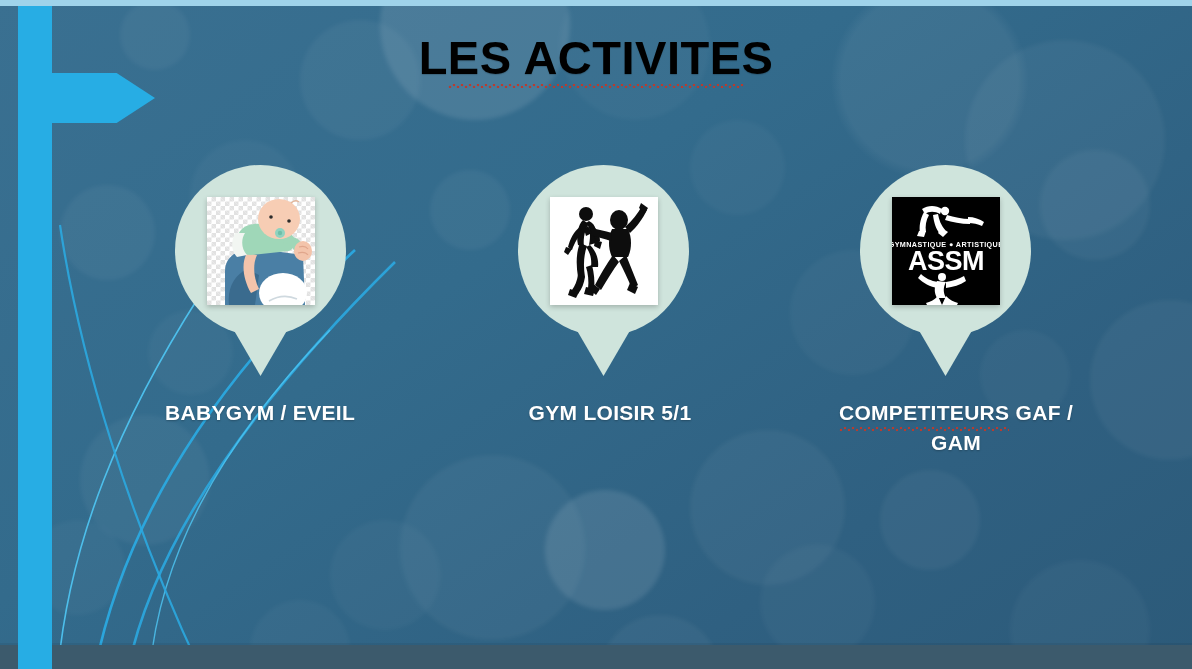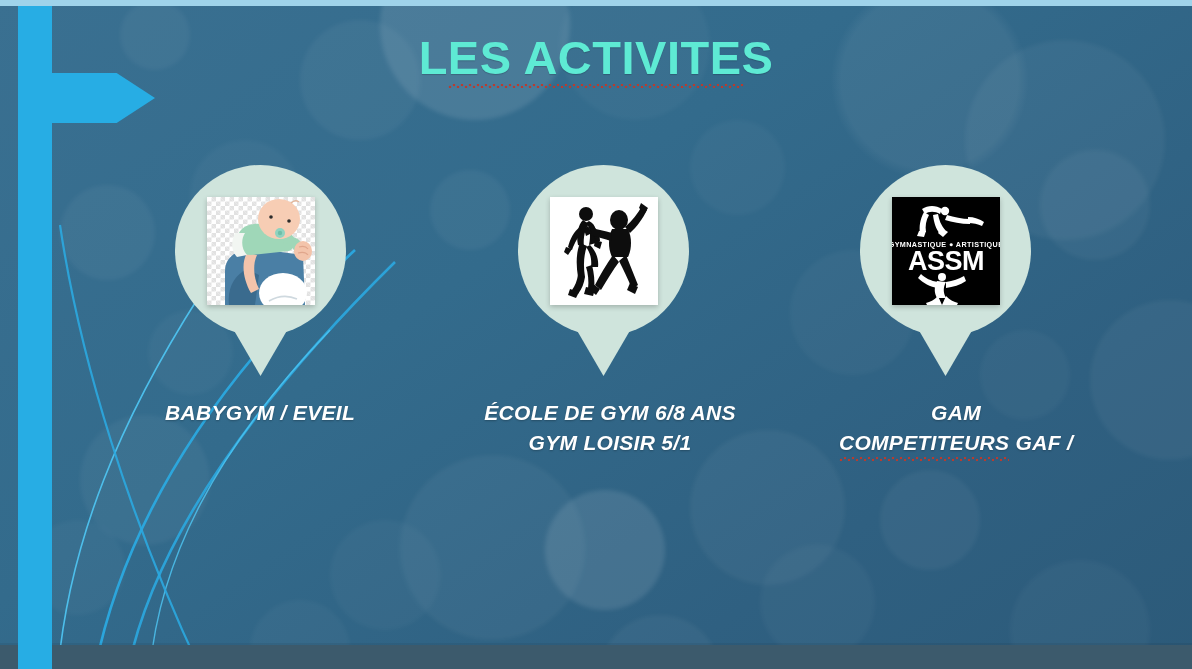--- a/index.html
+++ b/index.html
@@ -89,21 +89,21 @@
     text-align: center;
     z-index: 30;
   }
   .title-text {
     display: inline-block;
     position: relative;
     font-family: "Liberation Sans", sans-serif;
     font-weight: bold;
     font-size: 47px;
     letter-spacing: 0.5px;
-    color: #5eead4;
+    color: #000000;
     line-height: 1.08;
     text-shadow: 0 1px 1px rgba(0,0,0,0.18);
   }
   .squiggle {
     position: absolute;
     left: 0; right: 0;
     bottom: -5px;
     height: 4px;
     background-image:
       radial-gradient(circle at 2px 3px, #c0392b 1.3px, transparent 1.6px),
@@ -178,21 +178,20 @@
     font-weight: bold;
     font-size: 21px;
     line-height: 1.42;
     letter-spacing: 0.3px;
     text-shadow: 0 1px 2px rgba(0,0,0,0.25);
   }
   .cap-line {
     position: relative;
     display: block;
     white-space: nowrap;
-    font-style: italic;
   }
   .und {
     position: relative;
     display: inline-block;
   }
 
   
   .bottom-band {
     position: absolute;
     left: 0; bottom: 0;
@@ -372,25 +371,24 @@
         </svg>
       </div>
     </div>
   </div>
 
   <div class="caption" style="left:60px; top:398px; width:400px;">
     <span class="cap-line">BABYGYM / EVEIL</span>
   </div>
 
   <div class="caption" style="left:430px; top:398px; width:360px;">
-    <span class="cap-line">ÉCOLE DE GYM 6/8 ANS</span>
     <span class="cap-line">GYM LOISIR 5/1</span>
   </div>
 
   <div class="caption" style="left:800px; top:398px; width:312px;">
+    <span class="cap-line"><span class="und"><span>COMPETITEURS</span><span class="squiggle inline"></span></span><span> GAF /</span></span>
     <span class="cap-line">GAM</span>
-    <span class="cap-line"><span class="und"><span>COMPETITEURS</span><span class="squiggle inline"></span></span><span> GAF /</span></span>
   </div>
 
   <div class="bottom-band-shade"></div>
   <div class="bottom-band"></div>
 
 </div>
 
 </body></html>

